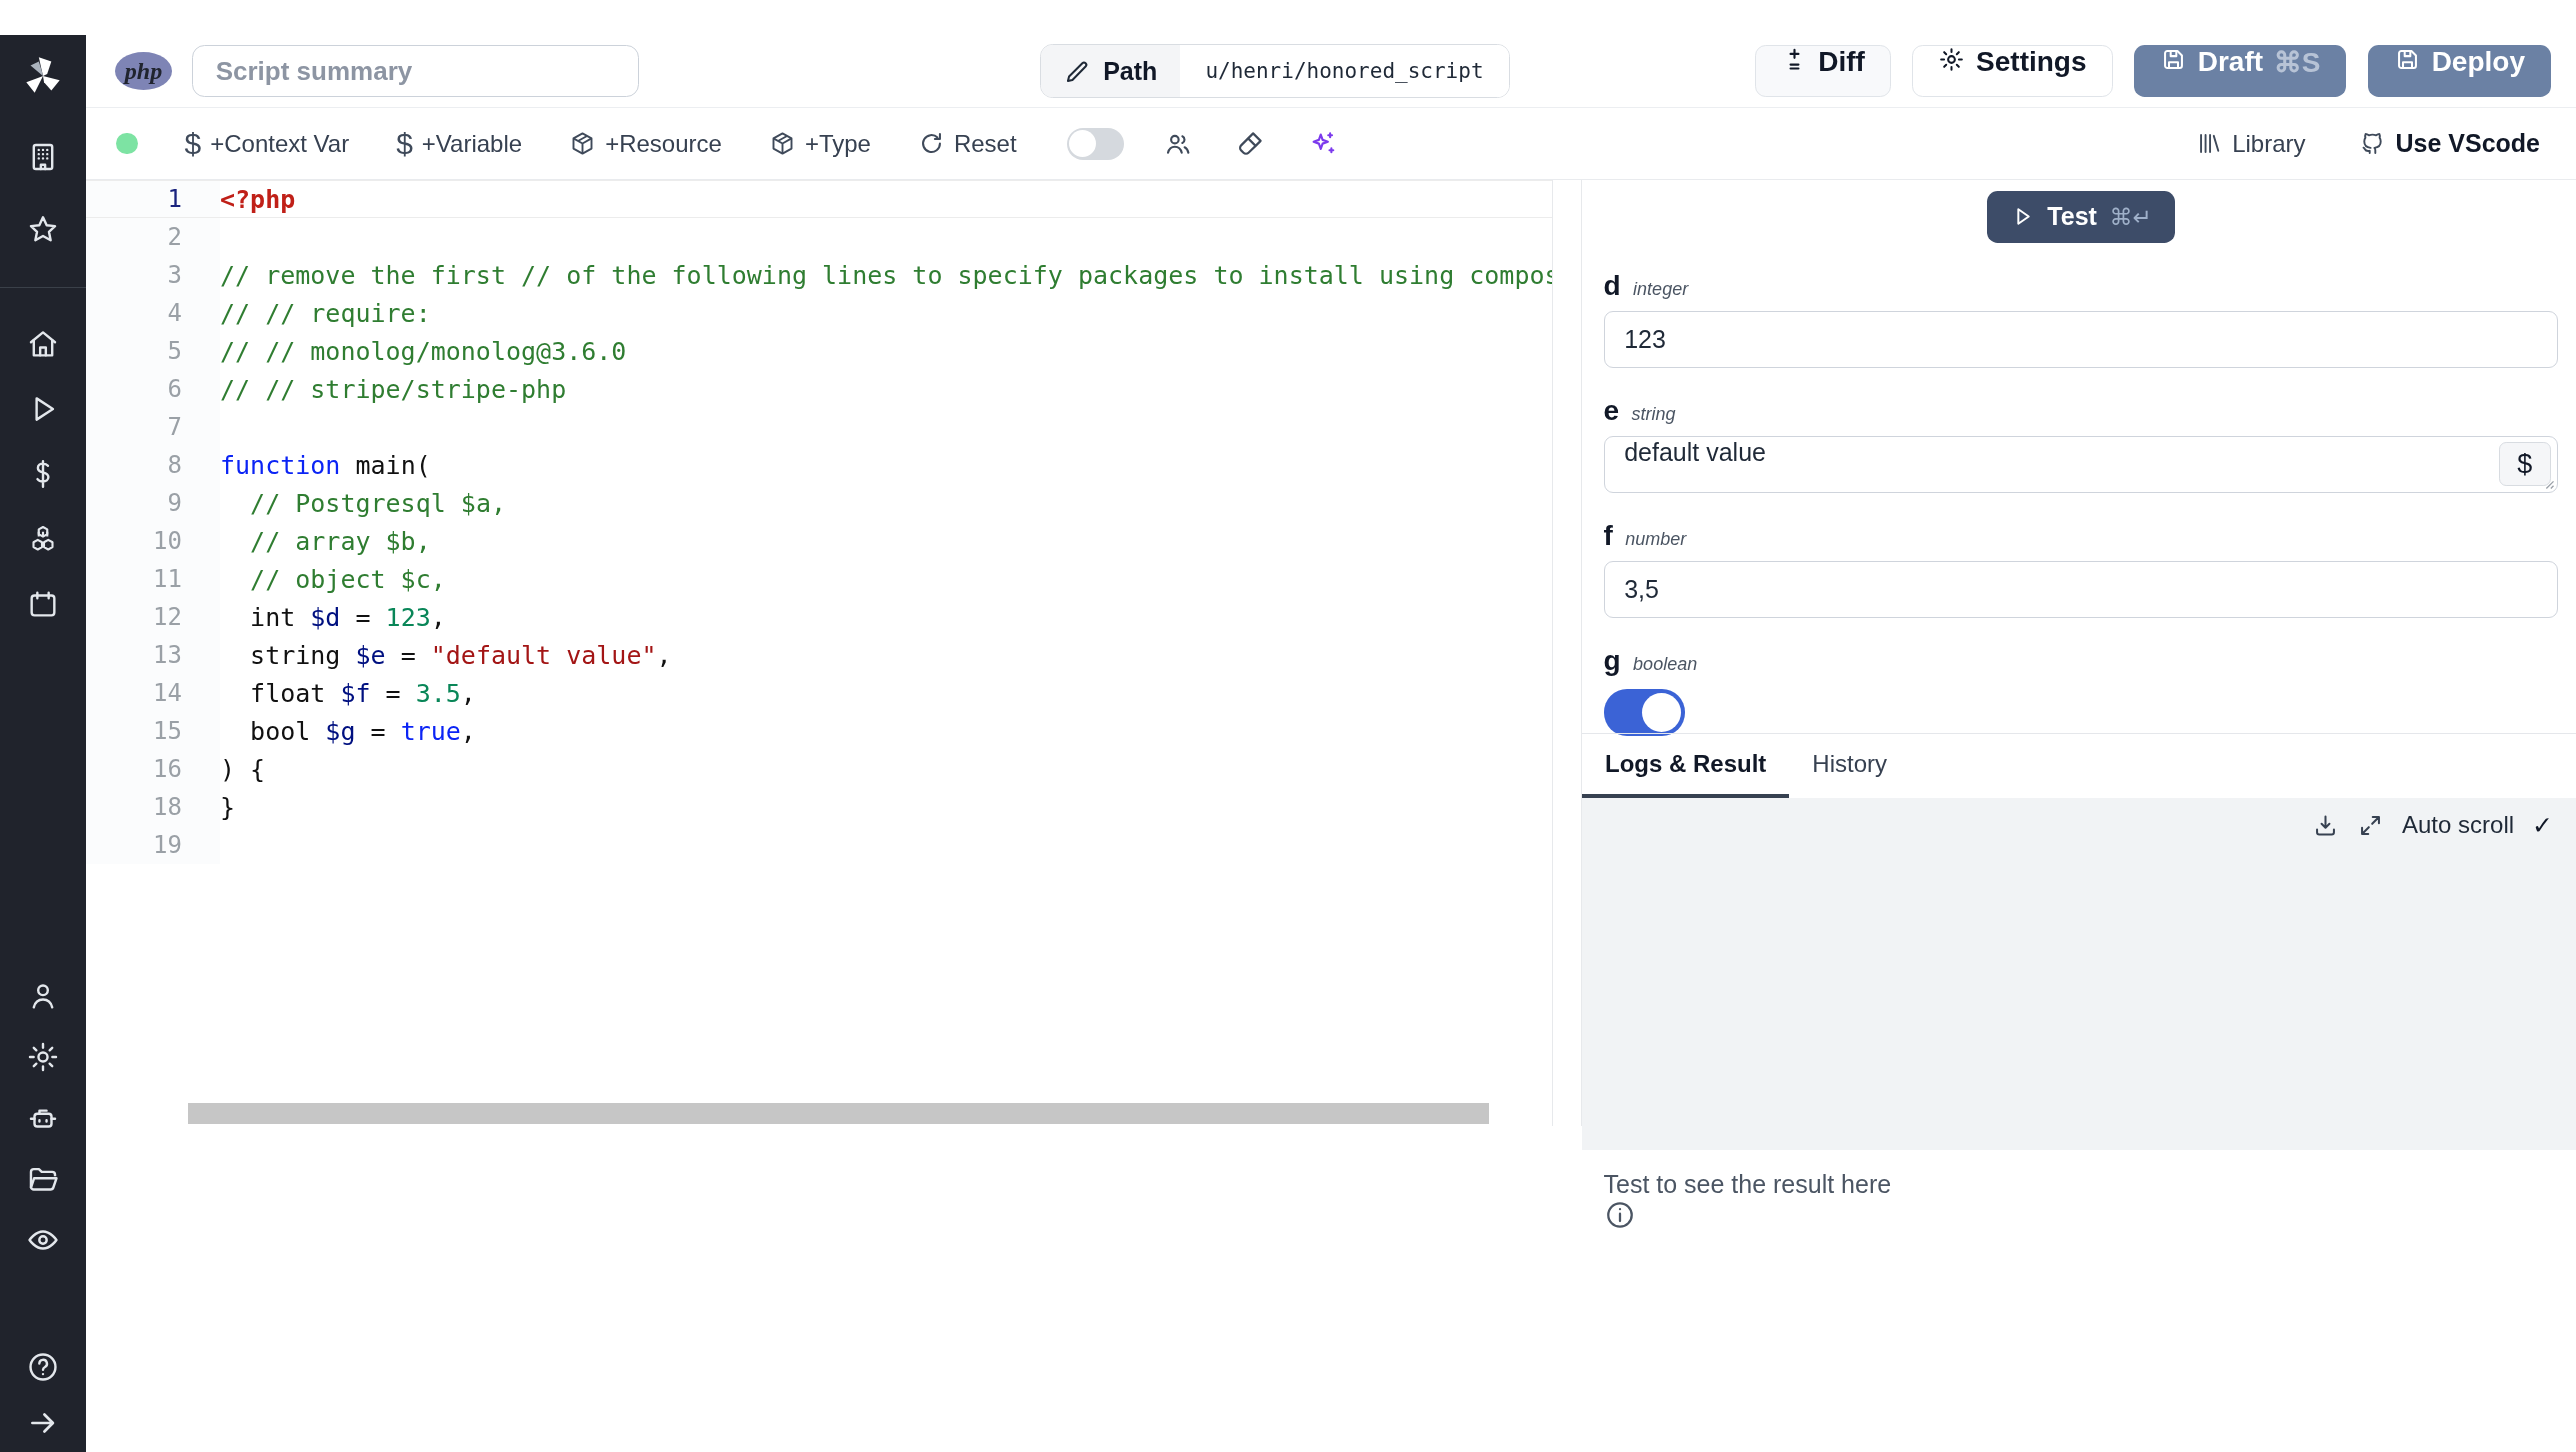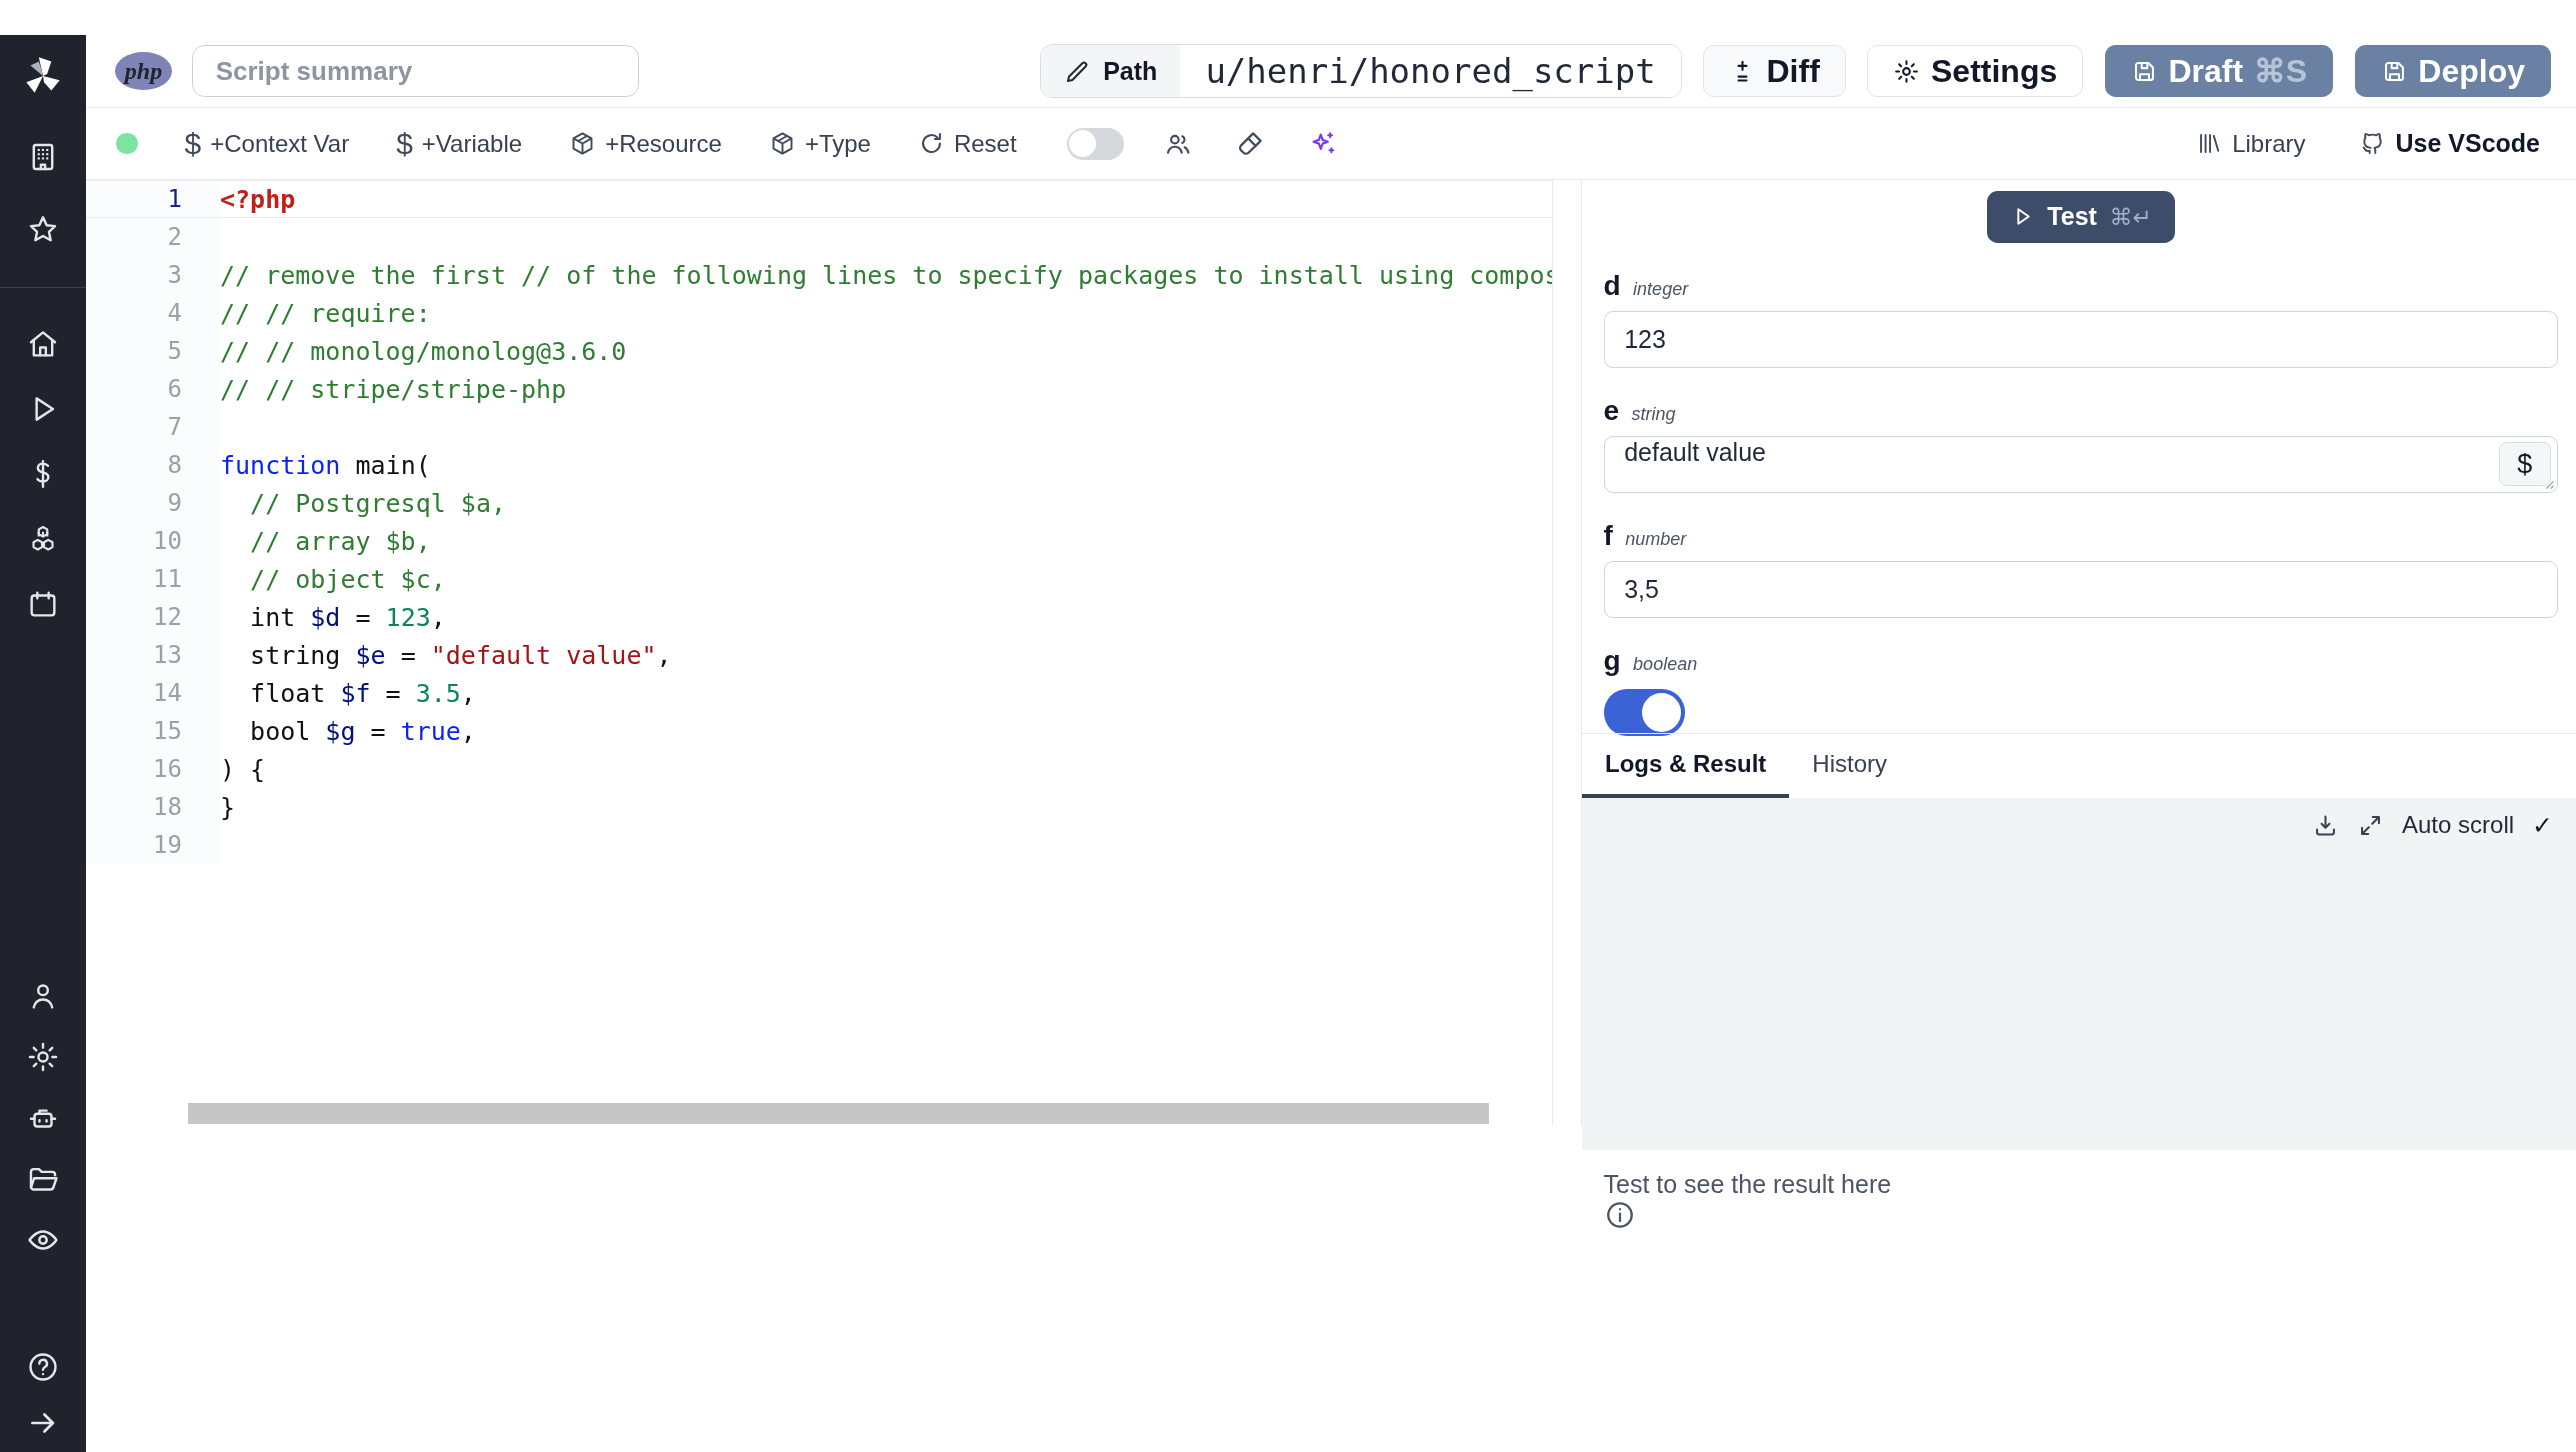--- a/index.html
+++ b/index.html
@@ -28,24 +28,24 @@
   .summary-input { margin-left:19.7px; width:447px; height:52px; border:1.8px solid #ccd2da; border-radius:12.5px;
     padding:0 23px; font-size:26px; font-weight:600; color:#374151; outline:none;
     font-family:"Liberation Sans", sans-serif; }
   .summary-input::placeholder { color:#8d95a3; }
   .path-group { margin-left:401px; height:54px; display:flex; align-items:stretch;
     border:1.8px solid #d9dde2; border-radius:12.5px; overflow:hidden; cursor:pointer; }
   .path-left { display:flex; align-items:center; gap:12.5px; padding:0 23px; background:#f4f5f7; }
   .path-left svg { width:27px; height:27px; color:#1f2937; }
   .path-label { font-size:25px; font-weight:bold; color:#111827; }
   .path-value { display:flex; align-items:center; padding:0 25px; background:#fff;
-    font-family:"DejaVu Sans Mono", monospace; font-size:34px; color:#1f2937; }
+    font-family:"DejaVu Sans Mono", monospace; font-size:21px; color:#1f2937; }
   .hdr-right { margin-left:auto; margin-right:25px; display:flex; align-items:center; gap:21.5px; }
-  .hbtn { height:52px; border-radius:10.7px; display:flex; align-items:center; gap:10.7px;
-    padding:0 25px; font-size:32px; font-weight:600; cursor:pointer; border:1.8px solid transparent; }
+  .hbtn { height:52px; border-radius:10.7px; display:flex; align-items:flex-start; gap:10.7px;
+    padding:0 25px; font-size:28px; font-weight:600; cursor:pointer; border:1.8px solid transparent; }
   .hbtn svg { width:27px; height:27px; }
   .hbtn.light { background:#f8f9fb; border-color:#e0e4e9; color:#111827; }
   .hbtn.white { background:#fff; border-color:#e0e4e9; color:#111827; }
   .hbtn.blue { background:var(--draft_button,#6b81a4); color:#fff; }
   .hbtn .kbd { color:#b7c3d6; font-weight:600; }
 
   
   .toolbar { position:absolute; left:86px; top:73px; right:0; height:72px; background:#fff;
     border-bottom:0.9px solid #e9ebee; display:flex; align-items:center; }
   .status-dot { width:21.5px; height:21.5px; border-radius:50%; background:var(--status_dot,#7de3a3); margin-left:30px; }

